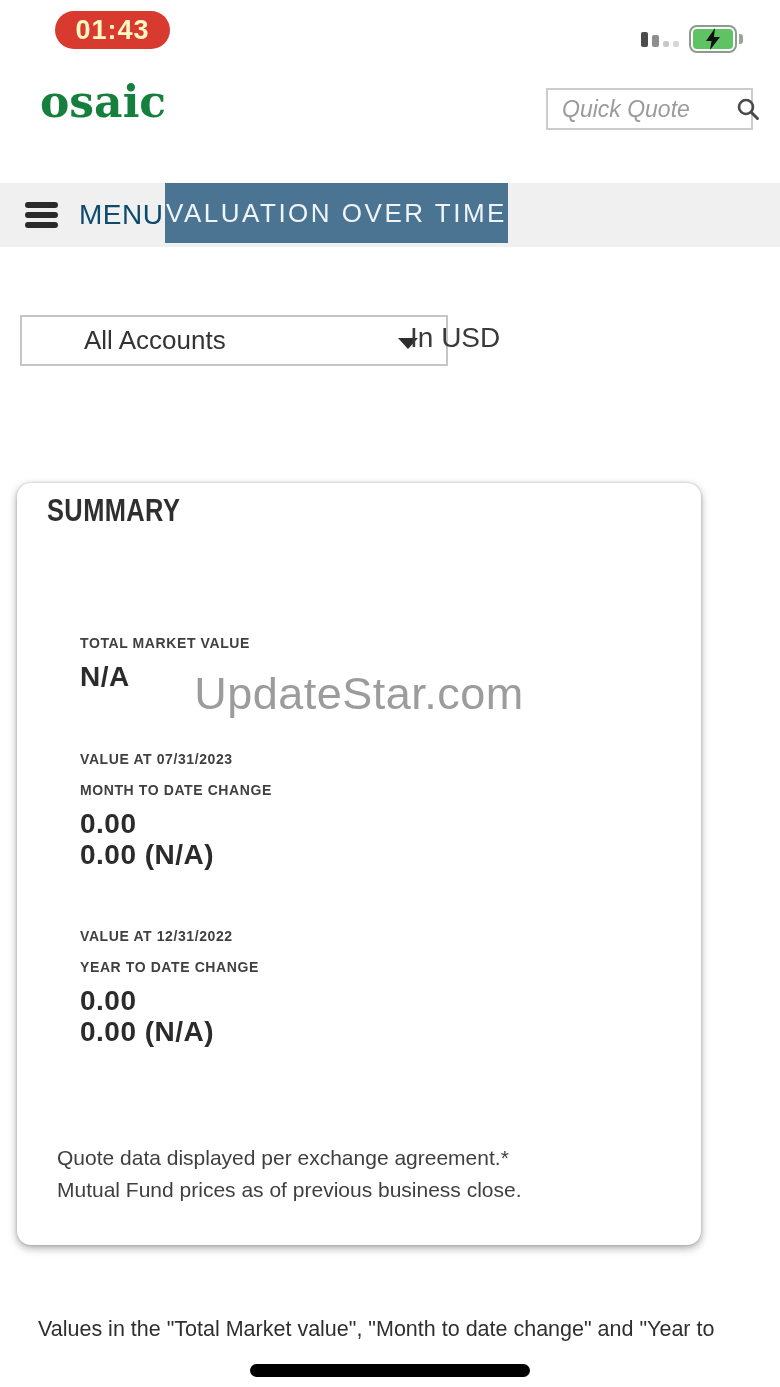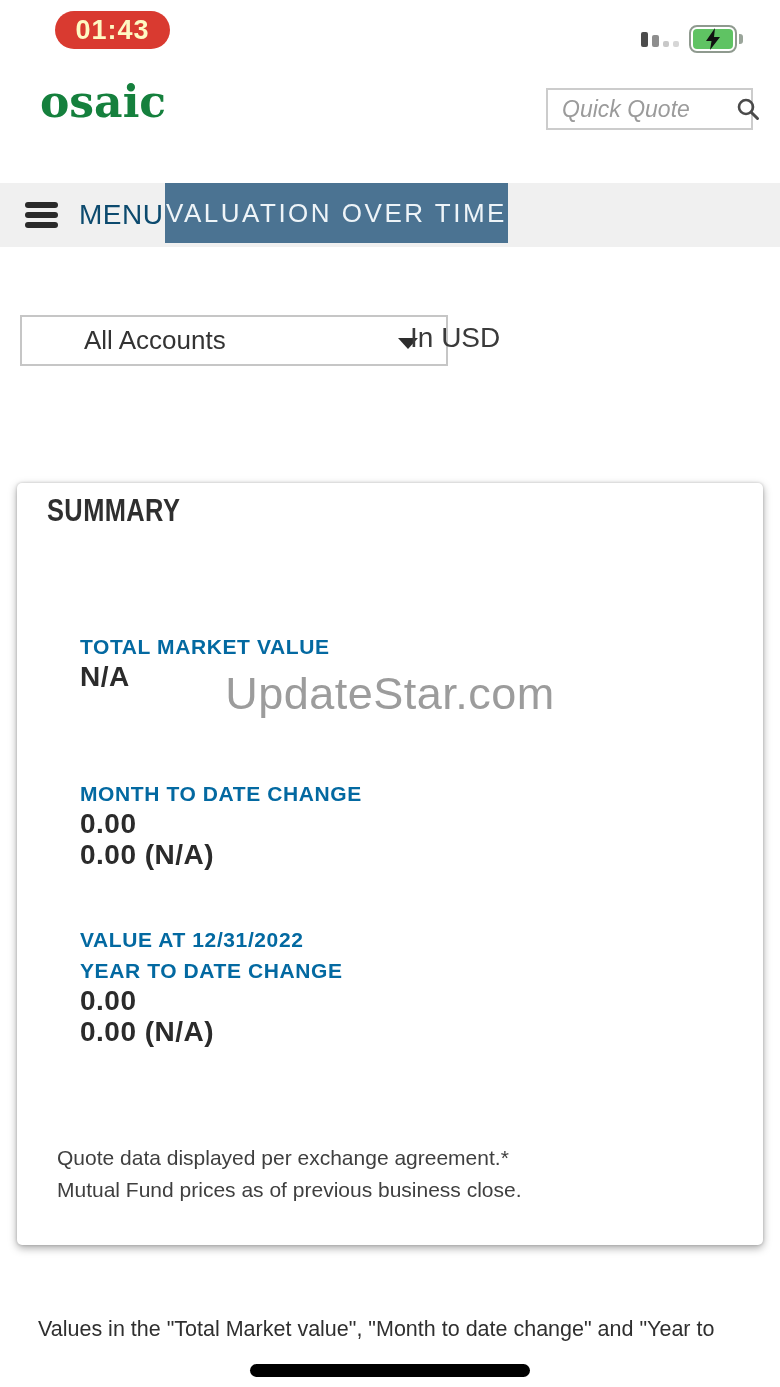--- a/index.html
+++ b/index.html
@@ -68,30 +68,30 @@
   .account-select-label { padding-left: 62px; font-size: 26px; color: #333; }
   .caret-down {
     position: absolute; right: 28px; top: 21px;
     width: 0; height: 0; border-left: 10px solid transparent; border-right: 10px solid transparent;
     border-top: 11px solid #2d2d2d;
   }
   .currency-label { position: absolute; left: 410px; top: 322px; font-size: 28px; color: #3a3a3a; }
 
   
   .card {
-    position: absolute; left: 17px; top: 483px; width: 746px; height: 762px;
-    background: #fff; border-radius: 5px;
+    position: absolute; left: 17px; top: 483px; width: 684px; height: 762px;
+    background: #fff; border-radius: 14px;
     box-shadow: 0 3px 9px rgba(0,0,0,0.35), 0 0 3px rgba(0,0,0,0.18);
   }
   .card-title {
     position: absolute; left: 30px; top: 10px;
     font-size: 31px; font-weight: bold; color: #2f2f2f;
     transform: scaleX(0.82); transform-origin: left center; letter-spacing: 0.5px;
   }
-  .sec-label { position: absolute; left: 63px; font-size: 21px; font-weight: bold; color: #0369a1; letter-spacing: 0.6px; text-align: center; }
+  .sec-label { position: absolute; left: 63px; font-size: 14px; font-weight: bold; color: #404040; letter-spacing: 0.6px; text-align: center; }
   .sec-value { position: absolute; left: 63px; font-size: 28px; font-weight: bold; color: #2b2b2b; letter-spacing: 0.5px; }
   .watermark {
     position: absolute; left: 0; right: 0; top: 185px; text-align: center;
     font-size: 45px; color: #9c9c9c; font-weight: normal; letter-spacing: 0.5px;
   }
   .footnote { position: absolute; left: 40px; font-size: 21px; color: #3f3f3f; }
 
   
   .disclaimer {
     position: absolute; left: 38px; top: 1317px; width: 730px;
@@ -158,20 +158,21 @@
 <div class="currency-label">In USD</div>
 
 <div class="card">
   <div class="card-title">SUMMARY</div>
 
   <div class="sec-label" style="top:152px">TOTAL MARKET VALUE</div>
   <div class="sec-value" style="top:178px">N/A</div>
 
   <div class="watermark">UpdateStar.com</div>
 
+  <div class="sec-label" style="top:268px">VALUE AT 07/31/2023</div>
   <div class="sec-label" style="top:299px">MONTH TO DATE CHANGE</div>
   <div class="sec-value" style="top:325px">0.00</div>
   <div class="sec-value" style="top:356px">0.00 (N/A)</div>
 
   <div class="sec-label" style="top:445px">VALUE AT 12/31/2022</div>
   <div class="sec-label" style="top:476px">YEAR TO DATE CHANGE</div>
   <div class="sec-value" style="top:502px">0.00</div>
   <div class="sec-value" style="top:533px">0.00 (N/A)</div>
 
   <div class="footnote" style="top:695px">Mutual Fund prices as of previous business close.</div>

